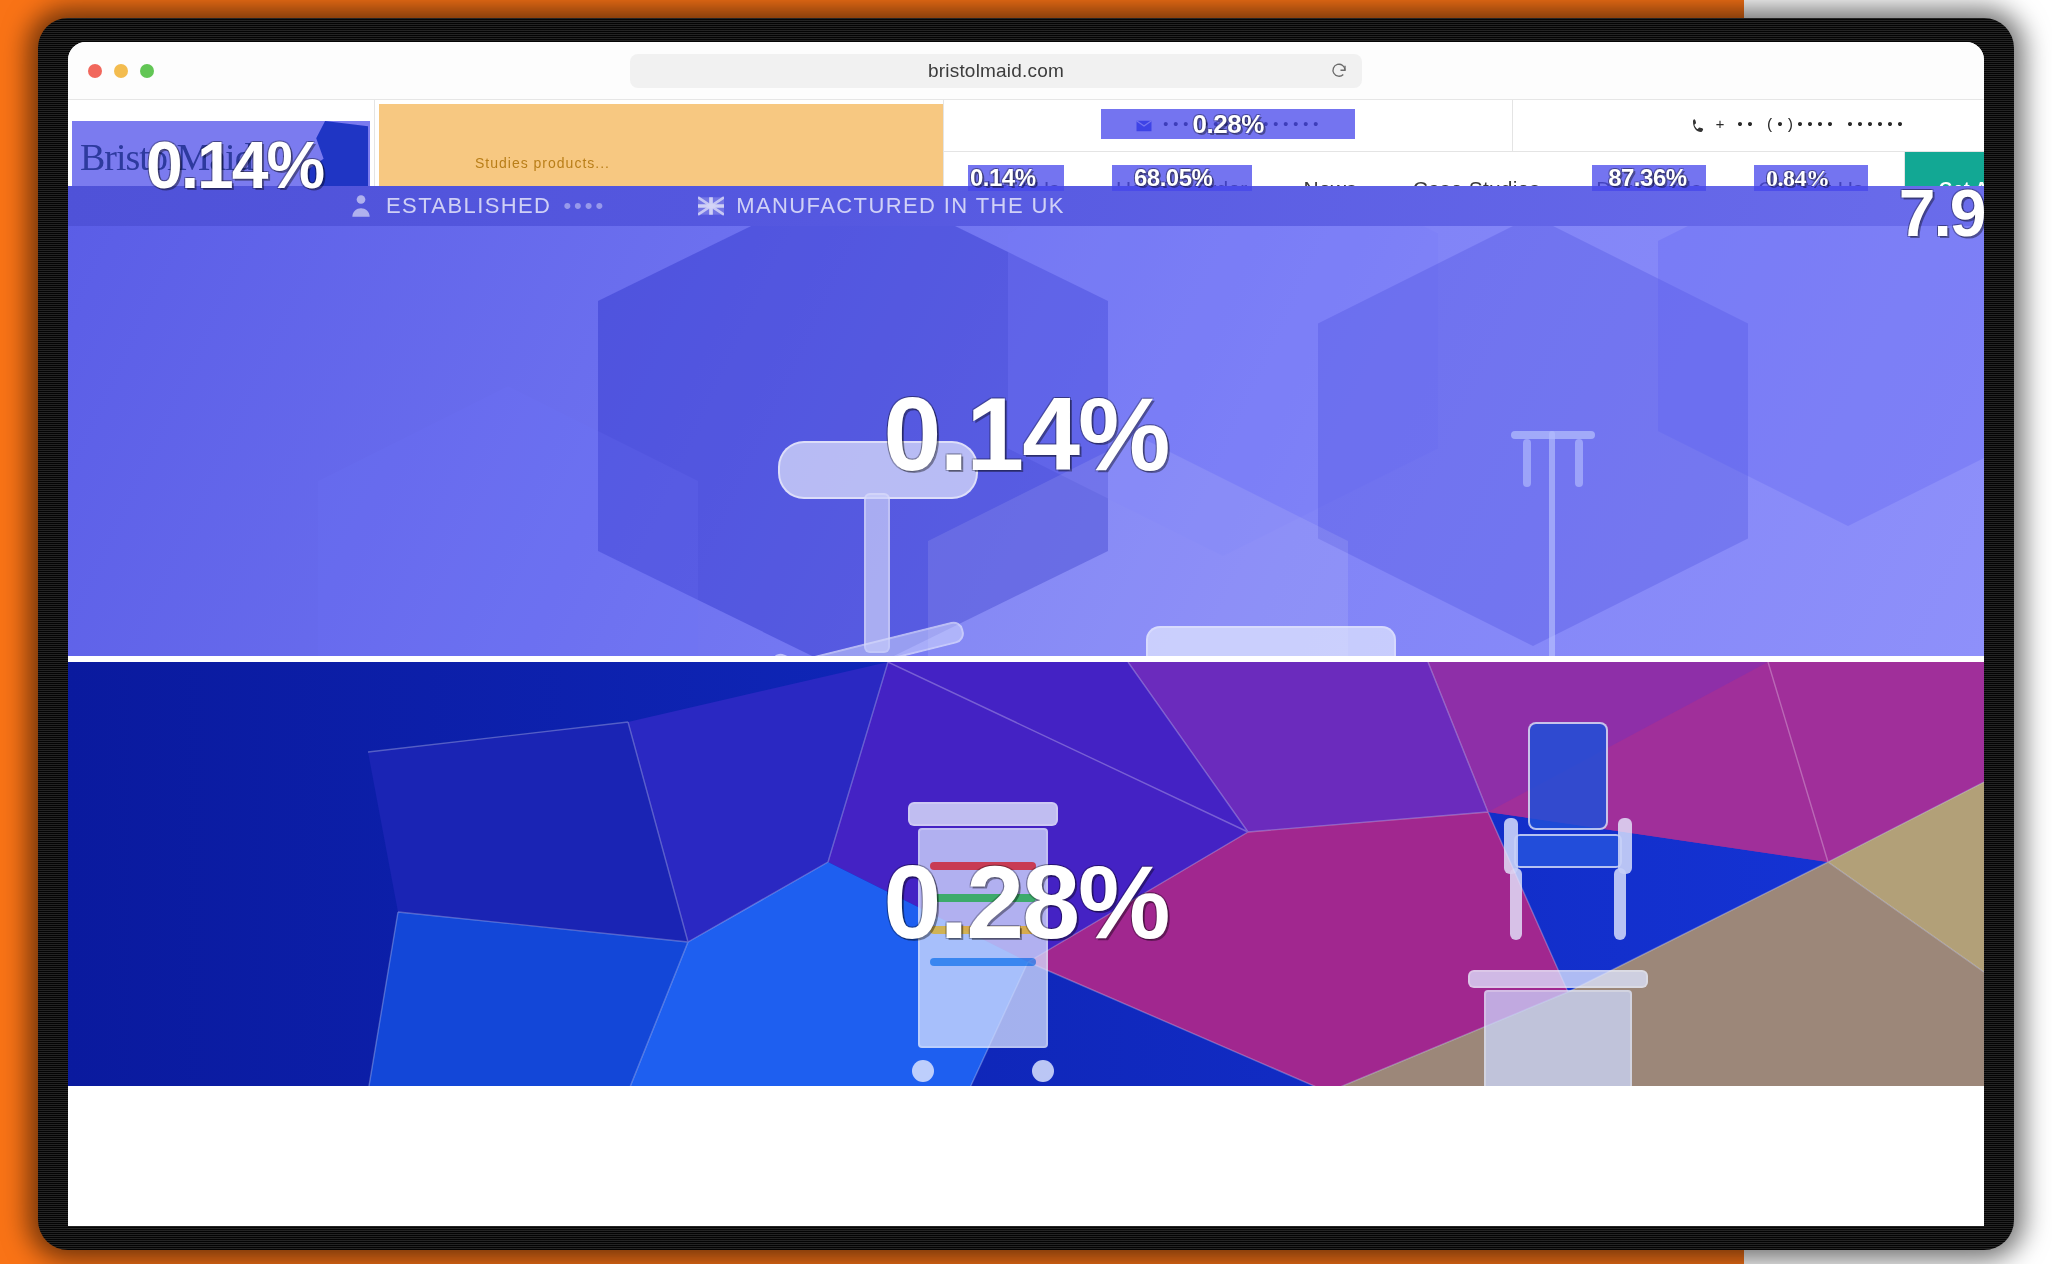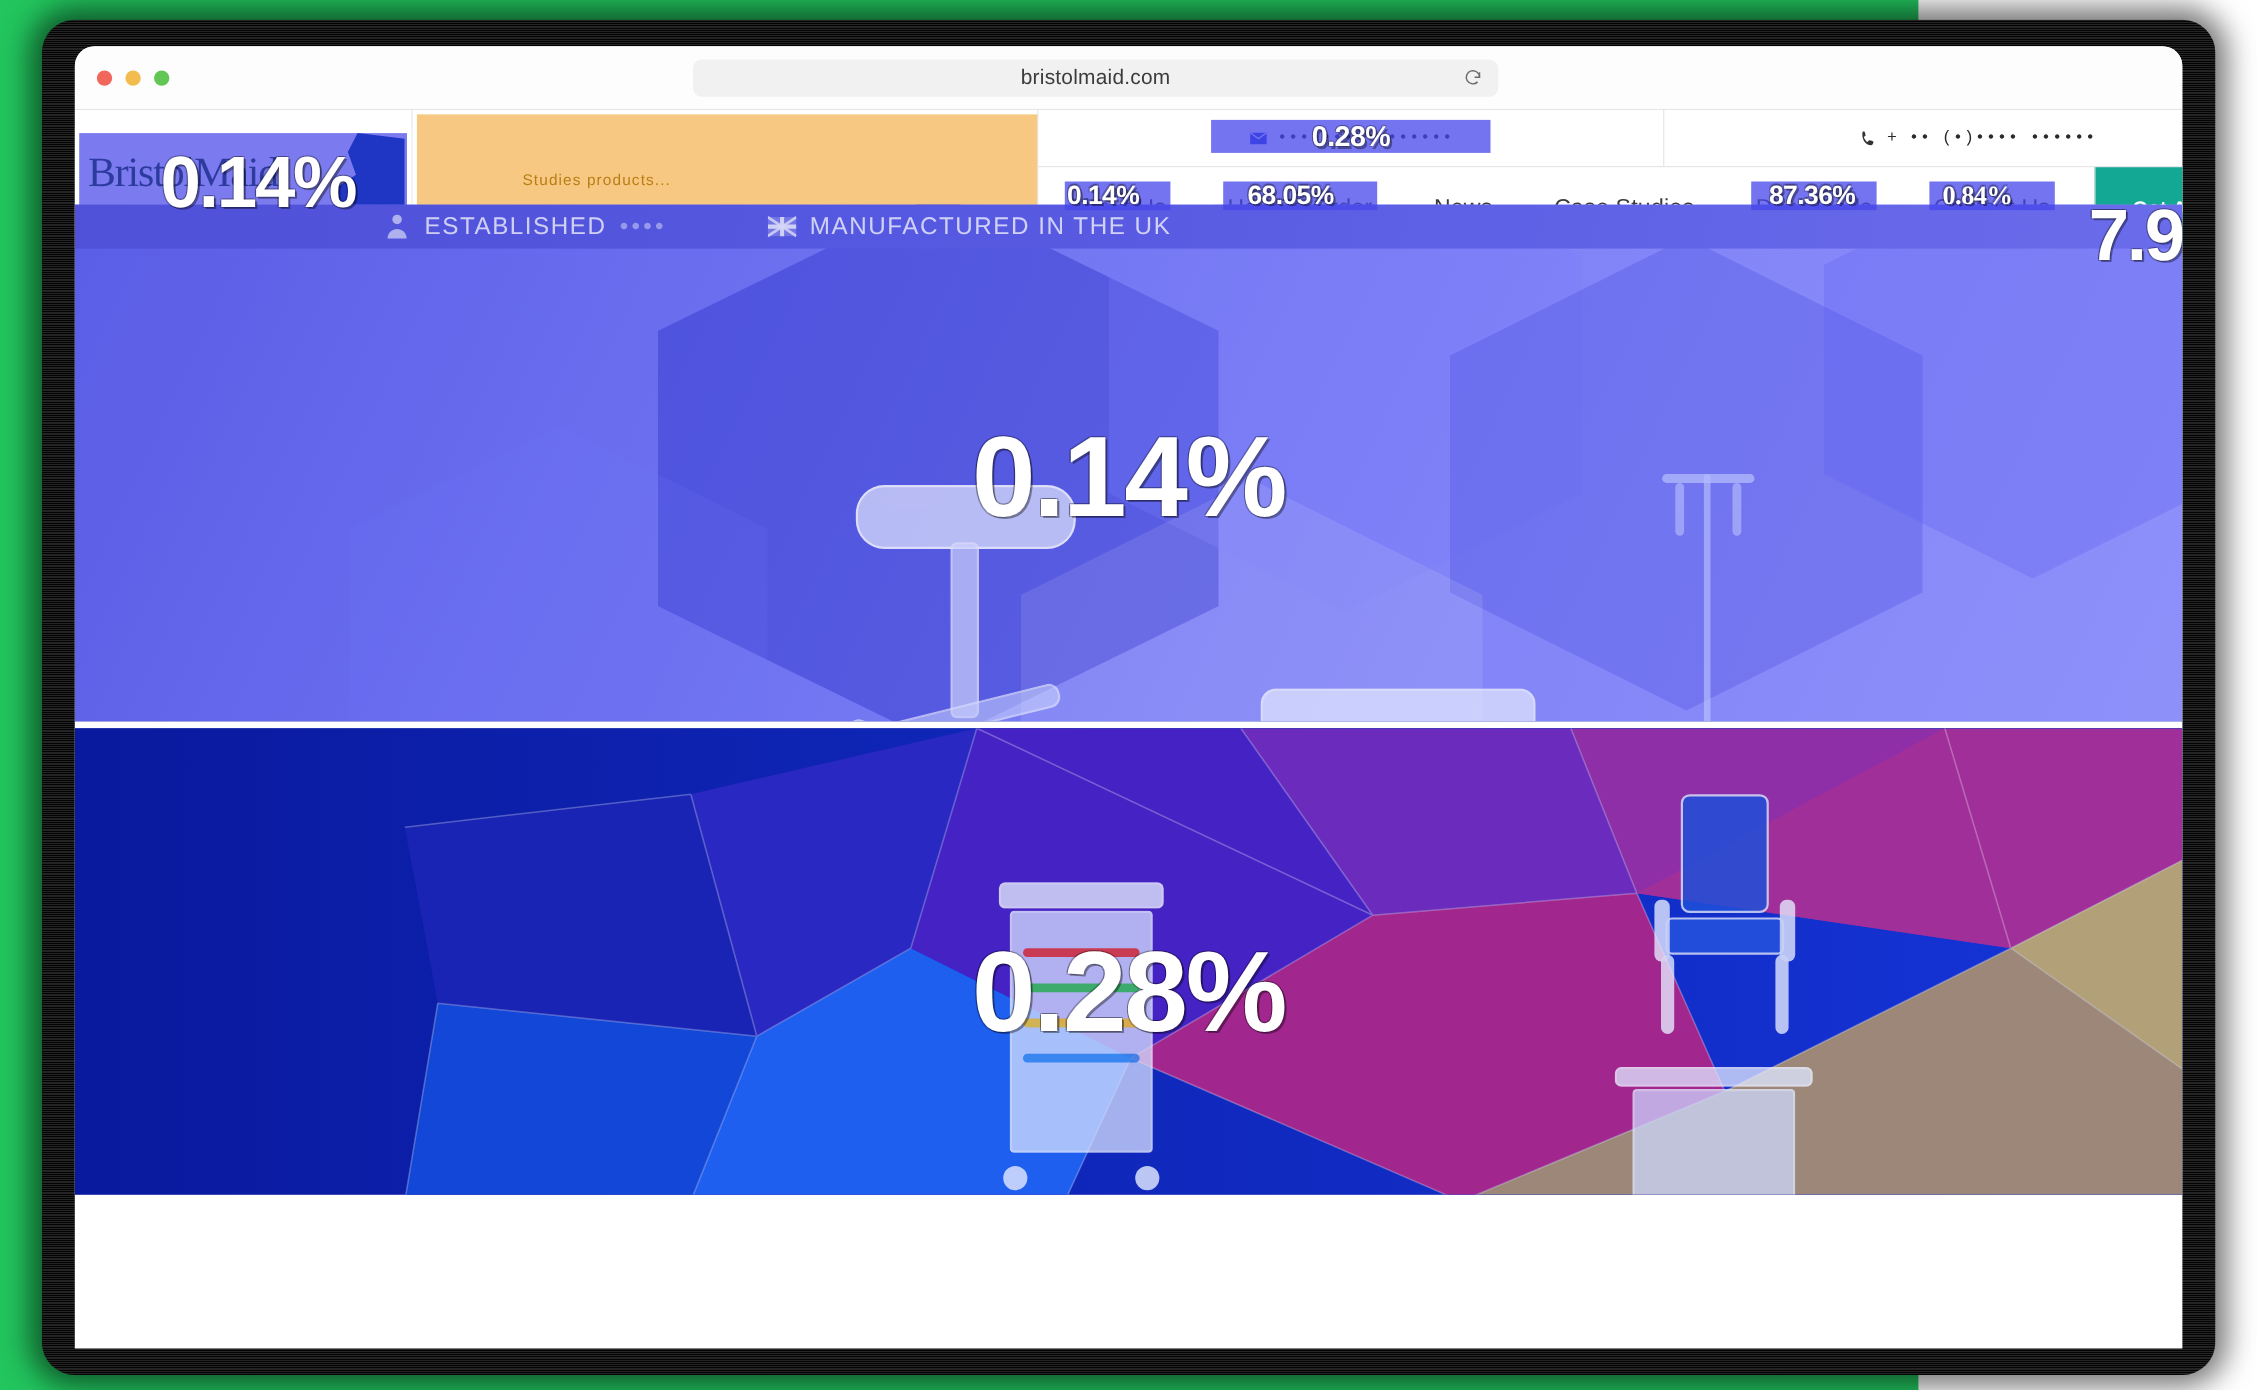--- a/index.html
+++ b/index.html
@@ -10,21 +10,21 @@
     overflow: hidden;
     background: #ffffff;
     font-family: "Liberation Sans", sans-serif;
   }
 
   
   #screen {
     position: relative;
     width: 1744px;
     height: 1264px;
-    background: #22c55e;
+    background: #f97316;
   }
 
   #frame-shadow {
     position: absolute;
     left: 38px; top: 18px;
     width: 1976px; height: 1232px;
     border-radius: 30px;
     background:
       repeating-linear-gradient(0deg, rgba(0,0,0,.85) 0 1px, rgba(40,40,40,.7) 1px 2px),
       #1a1a1a;

